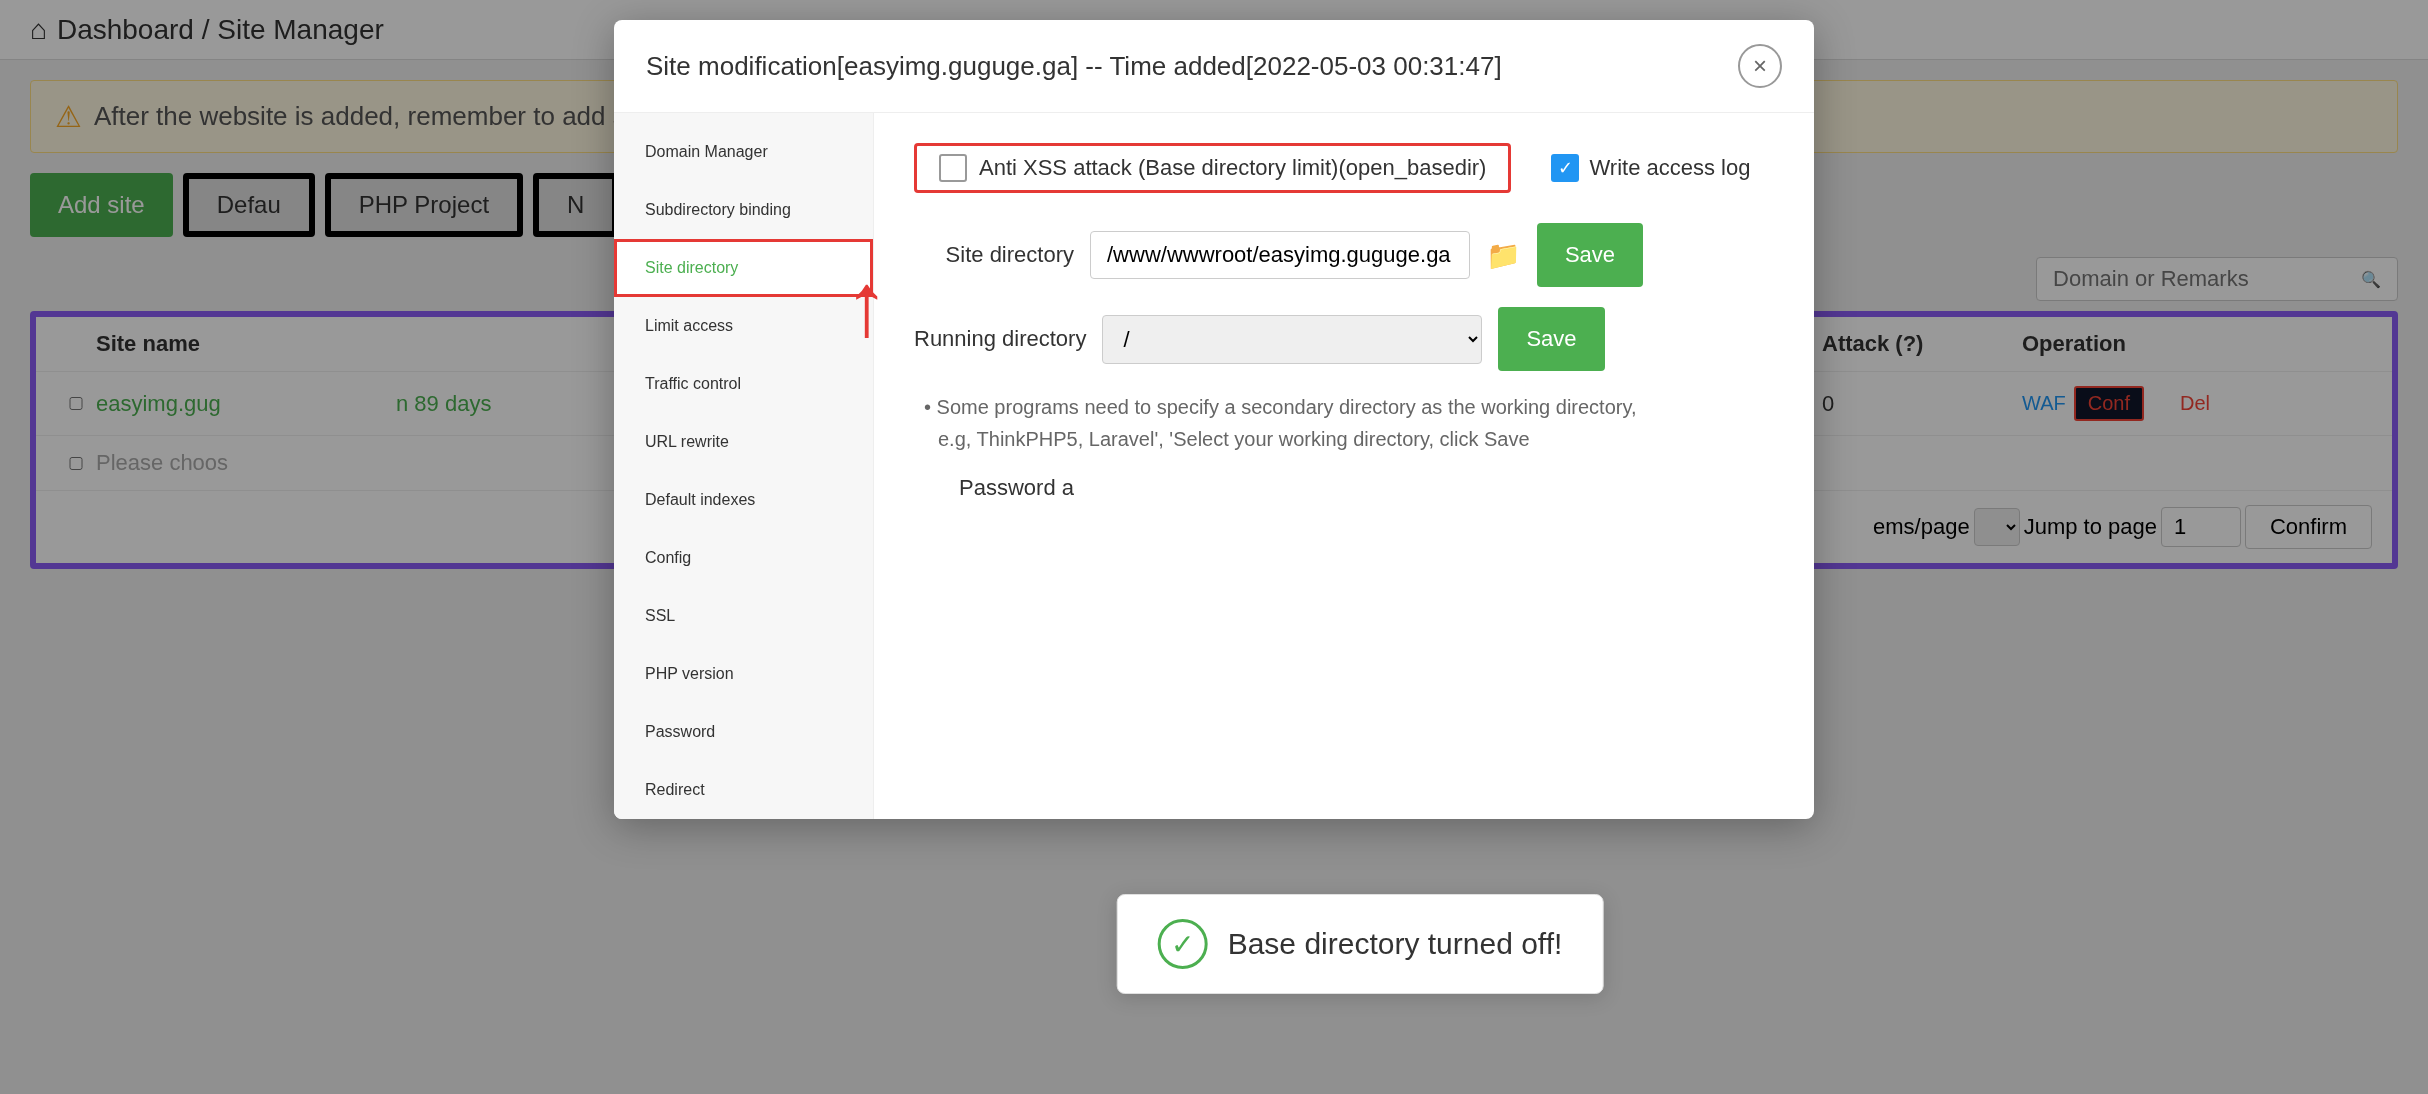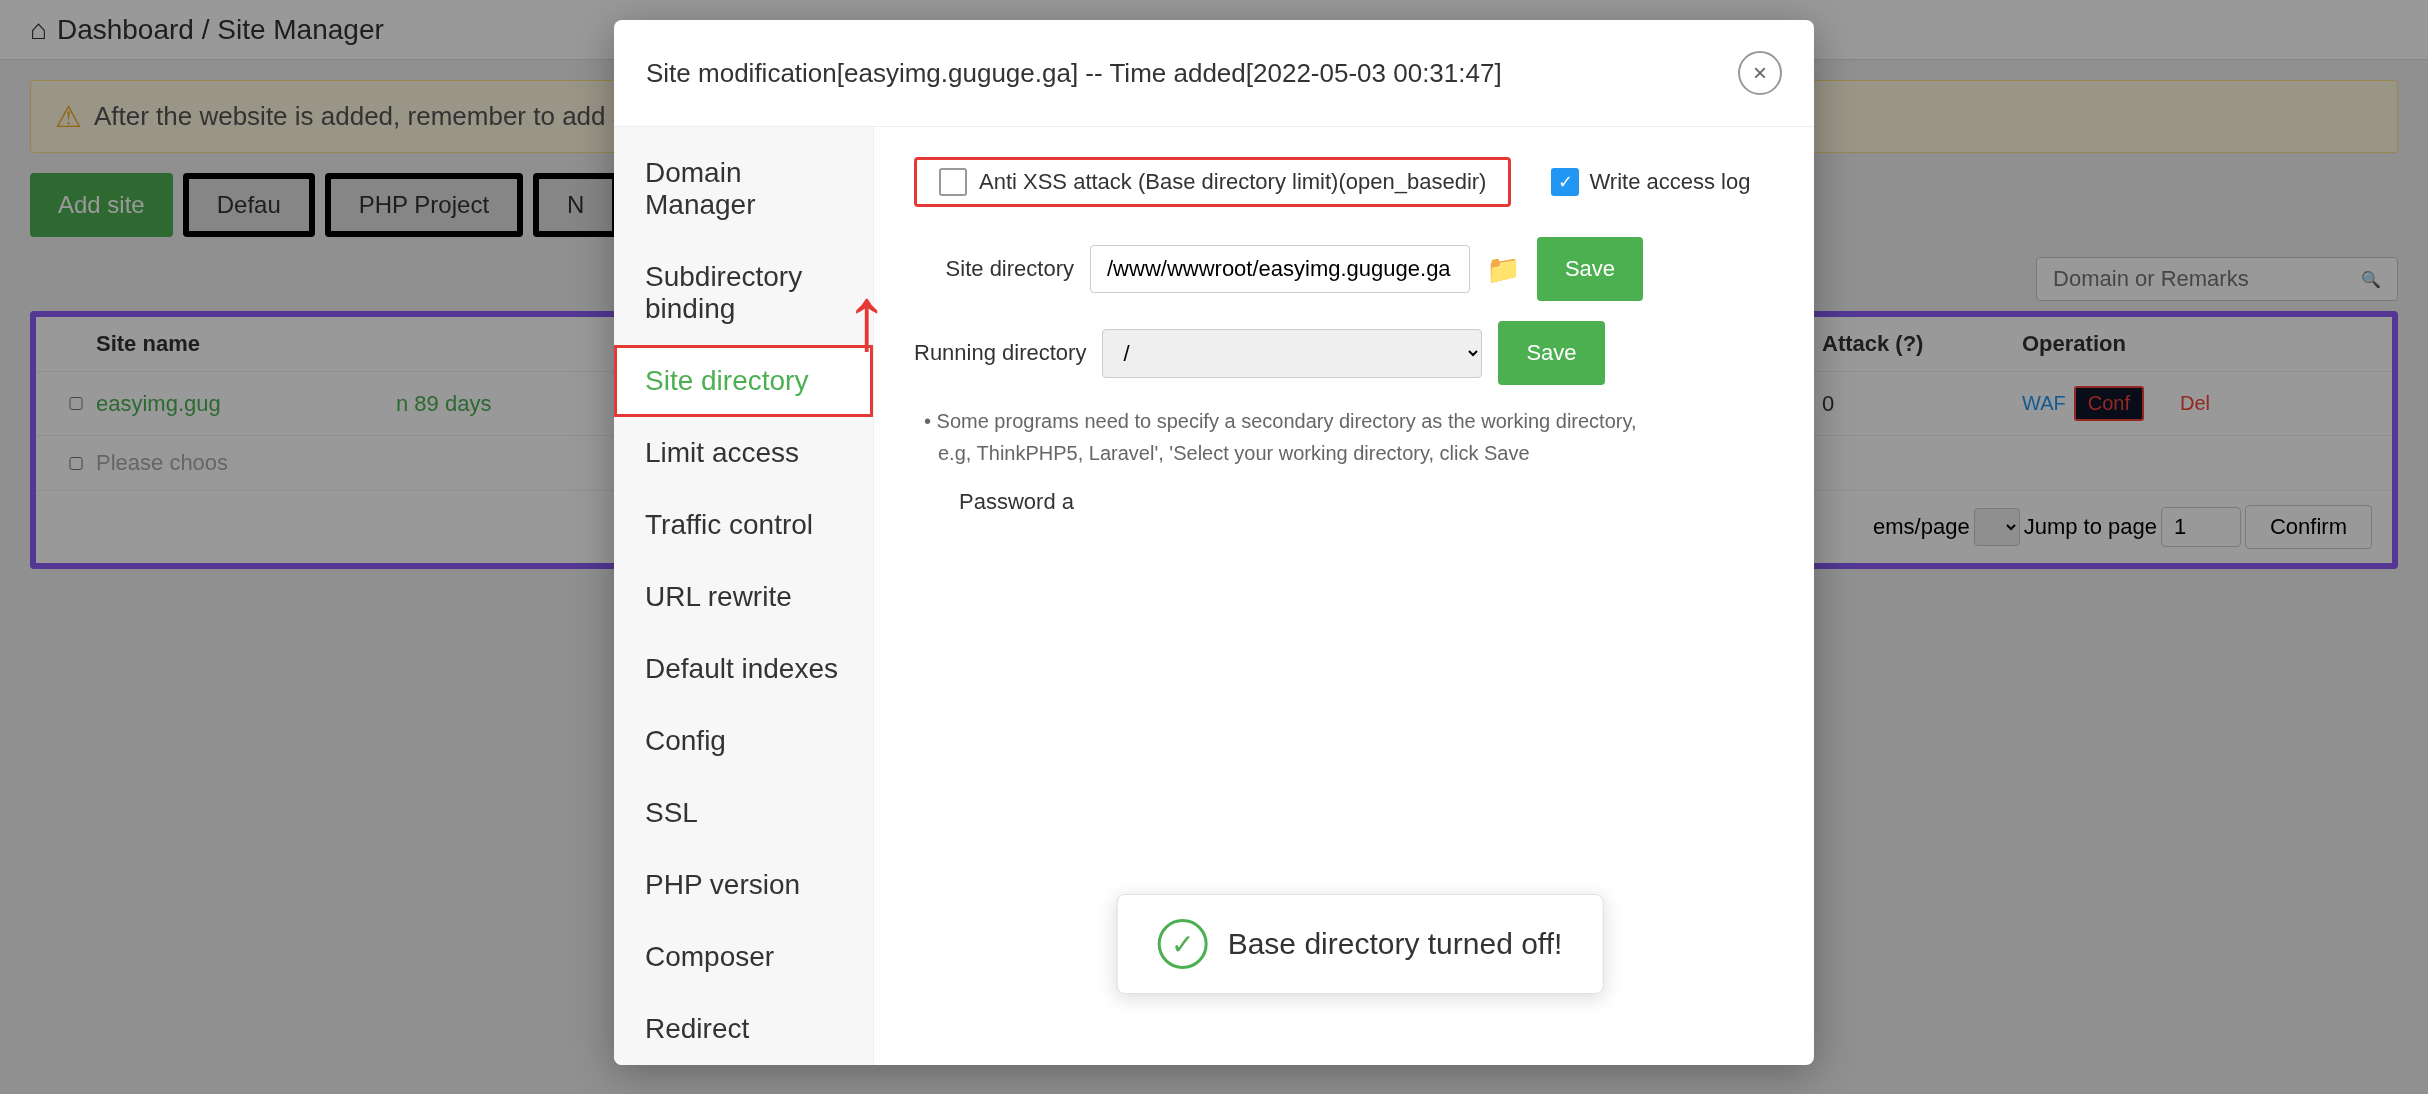--- a/index.html
+++ b/index.html
@@ -204,21 +204,21 @@
       transform: translateX(-50%);
       width: 1200px;
       background: #fff;
       border-radius: 8px;
       box-shadow: 0 8px 40px rgba(0,0,0,0.3);
       z-index: 200;
       overflow: hidden;
     }
 
     .modal-header {
-      padding: 31px 32px;
+      padding: 24px 32px;
       border-bottom: 1px solid #eee;
       display: flex;
       align-items: center;
       justify-content: space-between;
     }
 
     .modal-title {
       font-size: 26px;
       color: #333;
       font-weight: 500;
@@ -246,21 +246,21 @@
     
     .modal-sidebar {
       width: 260px;
       background: #f7f7f7;
       border-right: 1px solid #eee;
       padding-top: 10px;
     }
 
     .sidebar-item {
       padding: 20px 28px;
-      font-size: 28px;
+      font-size: 16px;
       color: #333;
       cursor: pointer;
       border-left: 3px solid transparent;
     }
 
     .sidebar-item.active {
       background: #fff;
       border-left: 3px solid #4caf50;
       font-weight: 500;
       color: #4caf50;
@@ -508,21 +508,21 @@
       <div class="sidebar-item">
         <span>Config</span>
       </div>
       <div class="sidebar-item">
         <span>SSL</span>
       </div>
       <div class="sidebar-item">
         <span>PHP version</span>
       </div>
       <div class="sidebar-item">
-        <span>Composer</span>
+        <span>Password</span>
       </div>
       <div class="sidebar-item">
         <span>Redirect</span>
       </div>
     </div>
 
     <div class="modal-content">
 
       <div style="position:absolute;left:-30px;top:140px;color:#e53935;font-size:90px;font-weight:bold;z-index:400;">↑</div>
 

